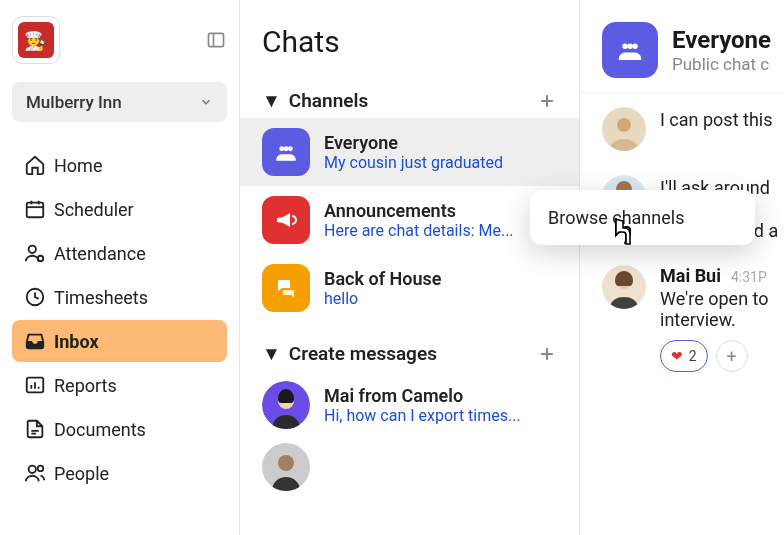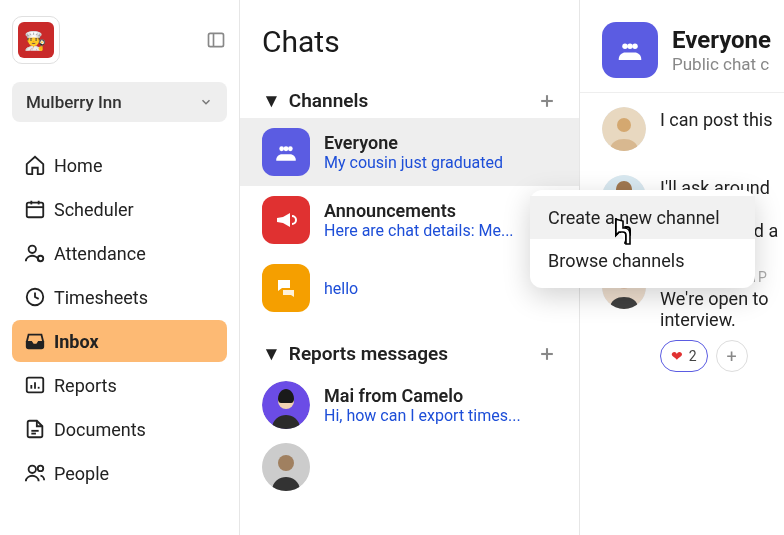--- a/index.html
+++ b/index.html
@@ -427,28 +427,29 @@
     </div>
 
     <div class="chat-row">
       <div class="chat-badge orange">
         <svg width="24" height="24" viewBox="0 0 24 24" fill="#fff">
             <path d="M4 4h12v8H8l-4 3z"></path>
             <path d="M9 14h11v7l-3-2H9z" opacity="0.85"></path>
           </svg>
       </div>
       <div class="chat-text">
+        <div class="chat-name">Back of House</div>
         <div class="chat-preview">hello</div>
       </div>
     </div>
 
     <div class="section-header" style="margin-top:14px;">
       <div class="section-header-left">
         <span>▼</span>
-        <span>Reports messages</span>
+        <span>Create messages</span>
       </div>
       <span class="section-plus">
         <svg width="20" height="20" viewBox="0 0 24 24" fill="none" stroke="#888" stroke-width="2.5">
             <line x1="12" y1="5" x2="12" y2="19"></line>
             <line x1="5" y1="12" x2="19" y2="12"></line>
           </svg>
       </span>
     </div>
 
     <div class="chat-row">
@@ -544,21 +545,20 @@
             </div>
             <div class="reaction-add">+</div>
           </div>
         </div>
       </div>
     </div>
   </section>
 </div>
 
 <div class="popover">
-  <div class="popover-item hover">Create a new channel</div>
   <div class="popover-item">Browse channels</div>
 </div>
 
 <div class="cursor">
   <svg width="26" height="30" viewBox="0 0 26 30">
       <path d="M8 1v16l3-3h3c2 0 3 1 3 3v8m5-8v-5c0-2-1-3-3-3h-2" fill="none" stroke="#000" stroke-width="2" stroke-linecap="round"></path>
       <path d="M8 1v16l3-3h3c2 0 3 1 3 3v8" fill="#fff"></path>
       <path d="M7 1l1 0v16l3-3h4c2 0 3 1 3 3v9h4v-10c0-4-3-6-6-6h-1V3z" fill="#fff" stroke="#000" stroke-width="1.6"></path>
     </svg>
 </div>

